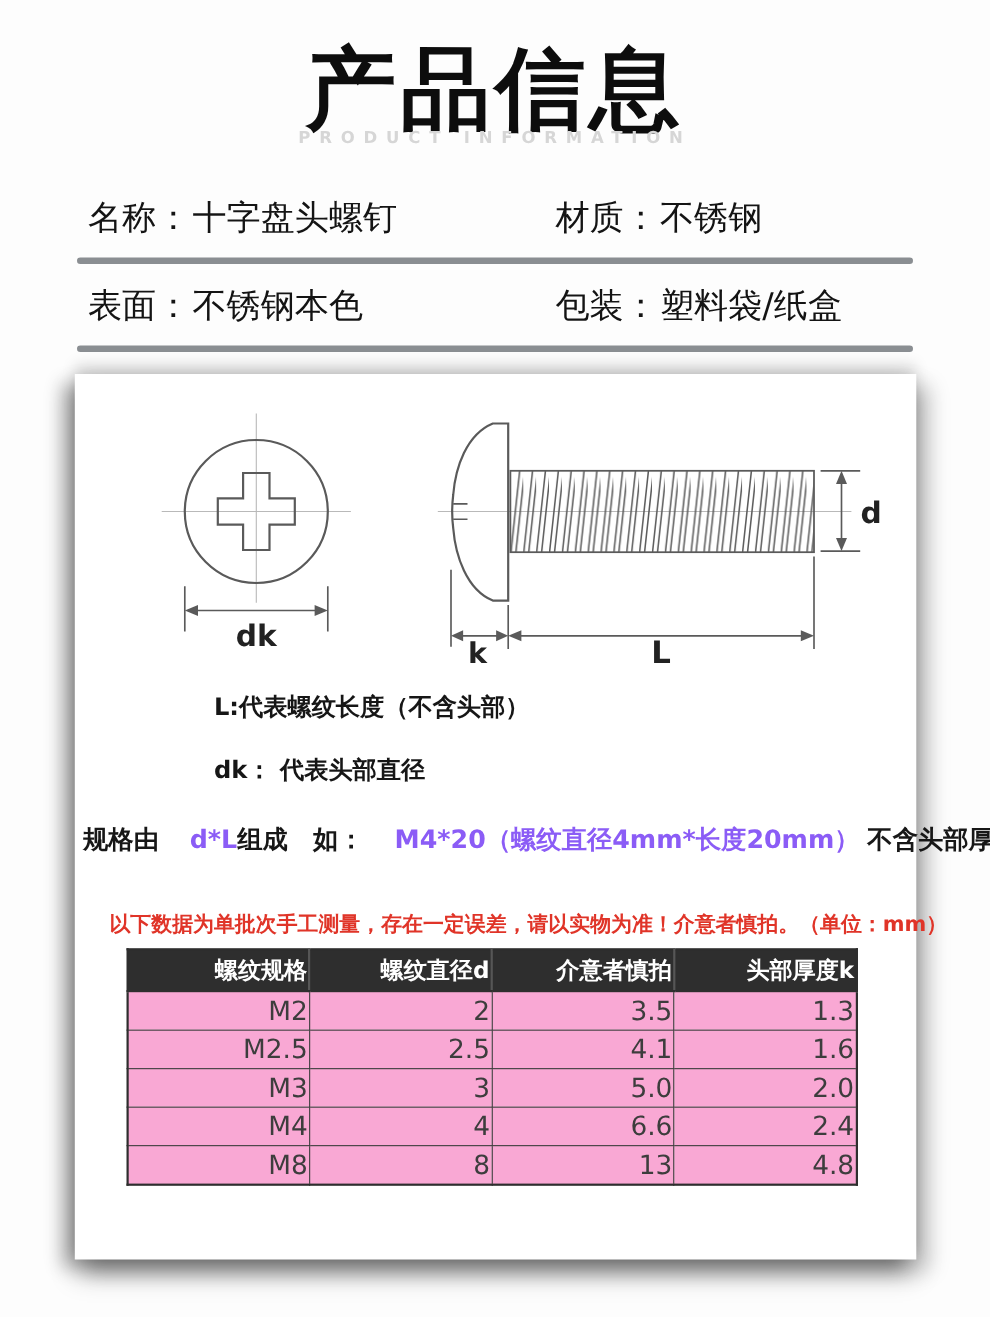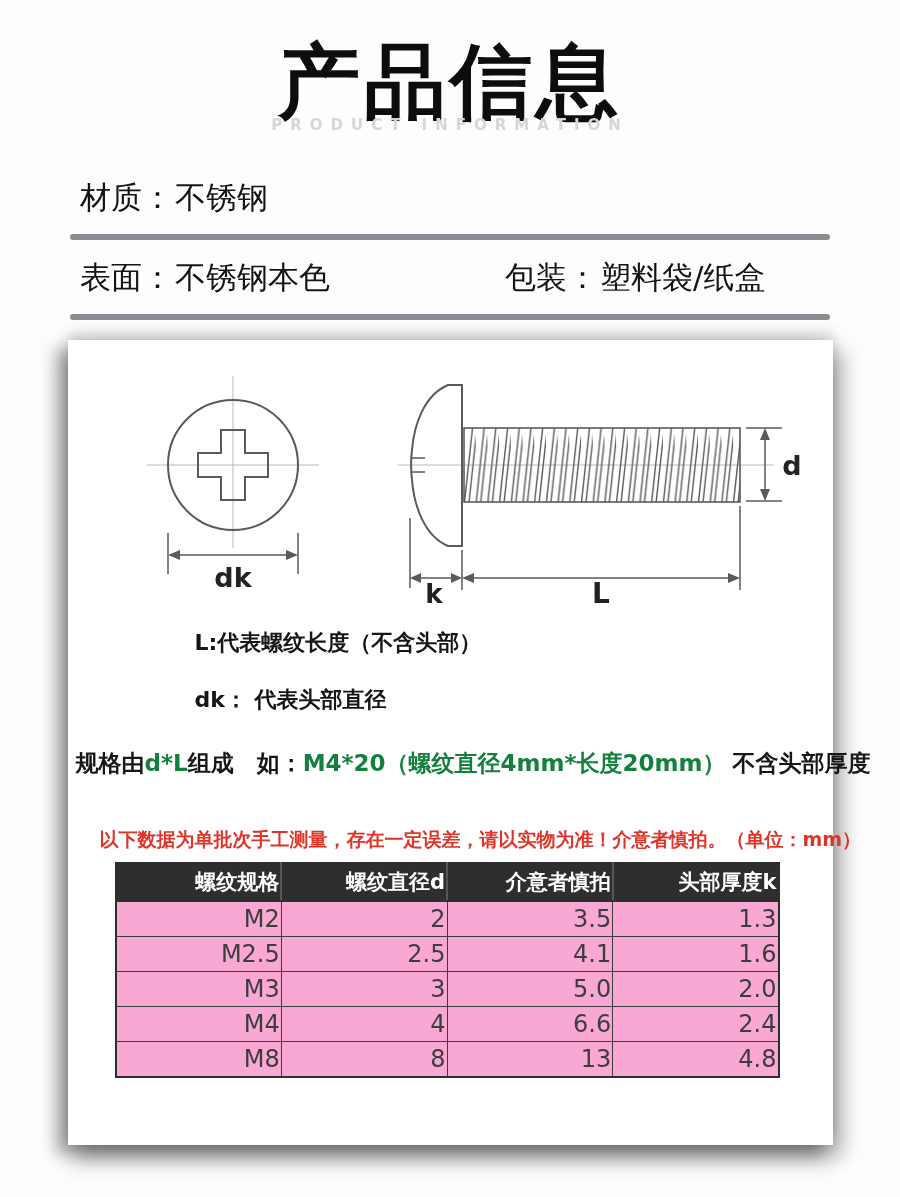--- a/index.html
+++ b/index.html
@@ -45,21 +45,21 @@
   .diagram{position:absolute;top:0;left:0;}
   .legend{position:absolute;top:288px;left:127px;width:610px;
     font-size:22px;font-weight:700;color:#161616;}
   .legend-row{display:flex;margin-bottom:27px;}
   .legend-cell-a{width:245px;white-space:nowrap;}
   .legend-cell-b{white-space:nowrap;}
   .spec-line{
     position:absolute;top:408px;left:8px;margin:0;width:752px;
     font-size:23px;font-weight:700;color:#171717;white-space:nowrap;
   }
-  .red{color:#15803d;}
+  .red{color:#8b5cf6;padding-left:28px;}
   .spec-line .tail{margin-left:7px;}
   .note{
     position:absolute;top:487px;left:32px;margin:0;
     font-size:19px;font-weight:700;color:#e03428;white-space:nowrap;
   }
   
   .spec-table{
     position:absolute;top:522px;left:47px;width:665px;
     border-collapse:collapse;text-align:right;table-layout:fixed;
   }
@@ -86,20 +86,23 @@
 
 <div class="page">
 
   <header class="hdr">
     <h1 class="title">产品信息</h1>
     <div class="subtitle">PRODUCT INFORMATION</div>
   </header>
 
   <section class="info">
     <div class="info-row">
+      <div class="pair left">
+        <span class="lbl">名称：</span><span class="val">十字盘头螺钉</span>
+      </div>
       <div class="pair">
         <span class="lbl">材质：</span><span class="val">不锈钢</span>
       </div>
     </div>
     <div class="rule"></div>
     <div class="info-row">
       <div class="pair left">
         <span class="lbl">表面：</span><span class="val">不锈钢本色</span>
       </div>
       <div class="pair">

